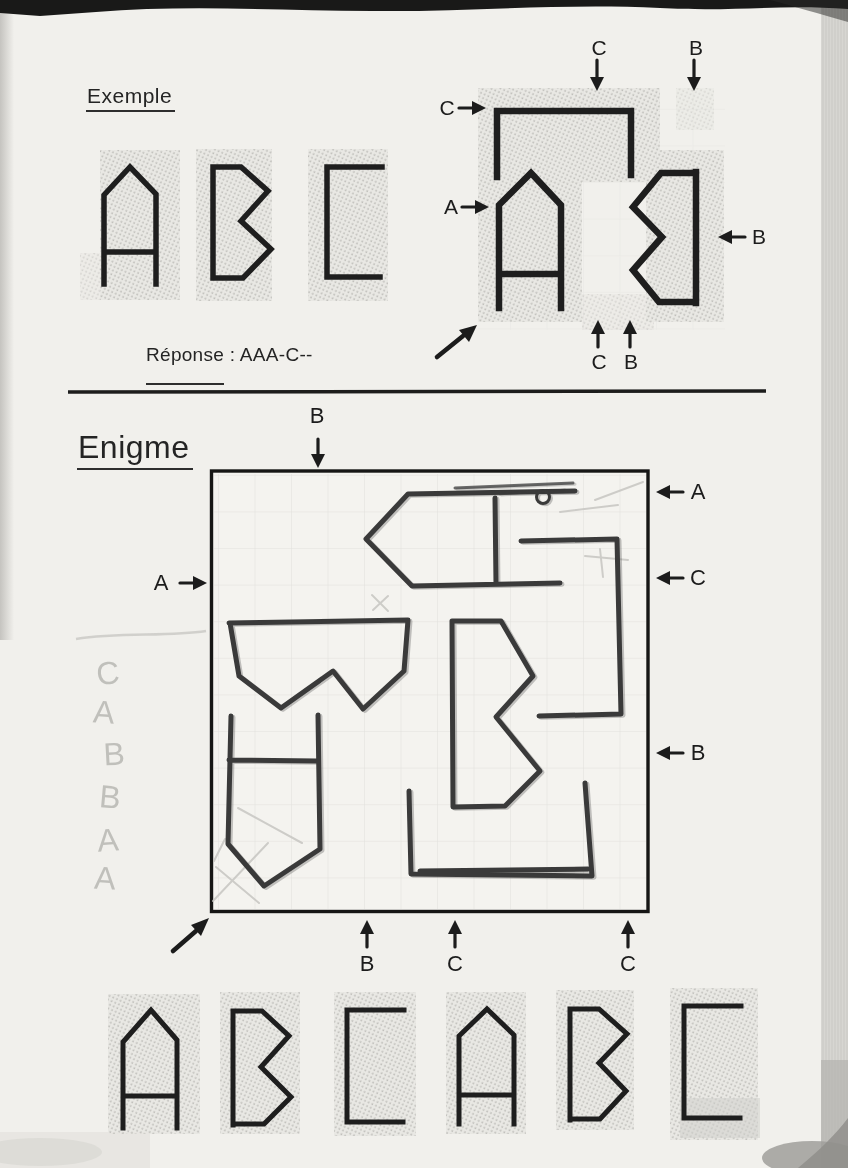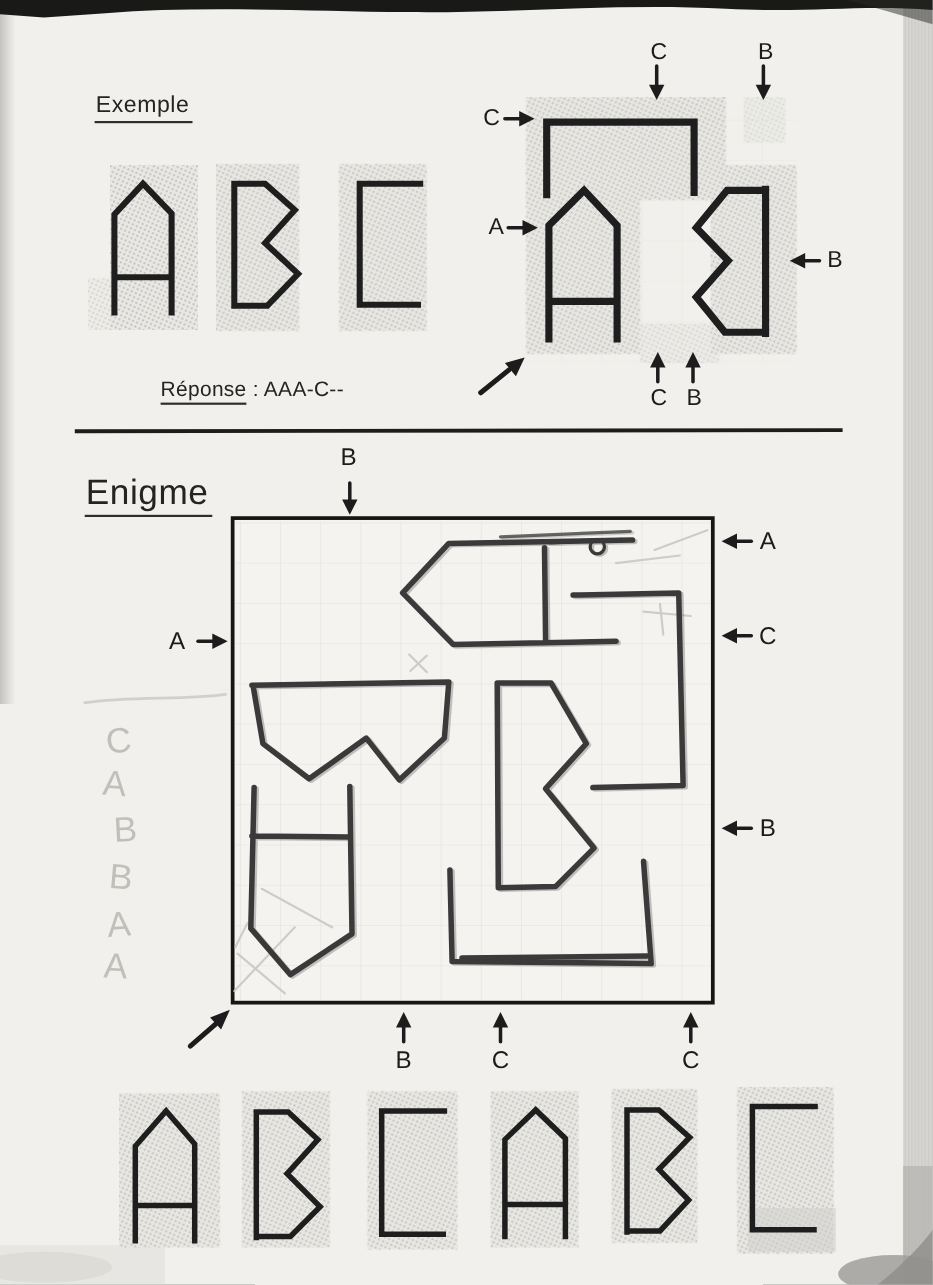--- a/index.html
+++ b/index.html
@@ -4,21 +4,21 @@
 <style>
   html,body{margin:0;padding:0;background:#888;}
   .page{position:relative;width:848px;height:1168px;background:#f1f0ec;overflow:hidden;
         font-family:"Liberation Sans",sans-serif;}
   svg.art{position:absolute;left:0;top:0;z-index:1;}
   .txt{position:absolute;z-index:3;color:#242424;}
   .title{border-bottom:2px solid #2e2e2e;padding:0 3px 2px 1px;letter-spacing:.5px;}
   .ex-title{left:86px;top:84px;font-size:21px;}
   .en-title{left:77px;top:429px;font-size:32px;}
   .answer{left:146px;top:344px;font-size:19px;letter-spacing:.3px;}
-  .answer .u{border-bottom:2px solid #2e2e2e;padding-bottom:1px;}
+  .answer .u{border-bottom:2px solid #2e2e2e;padding-bottom:18px;}
   .lbl{position:absolute;z-index:3;font-size:21px;color:#1c1c1c;width:22px;text-align:center;}
   .lbl2{font-size:22px;}
   .pencil{position:absolute;z-index:2;font-size:32px;color:#b5b4b0;opacity:.8;width:40px;text-align:center;}
 </style>
 </head>
 <body>
 
 <div class="page">
 
 <svg class="art" width="848" height="1168" viewBox="0 0 848 1168">

